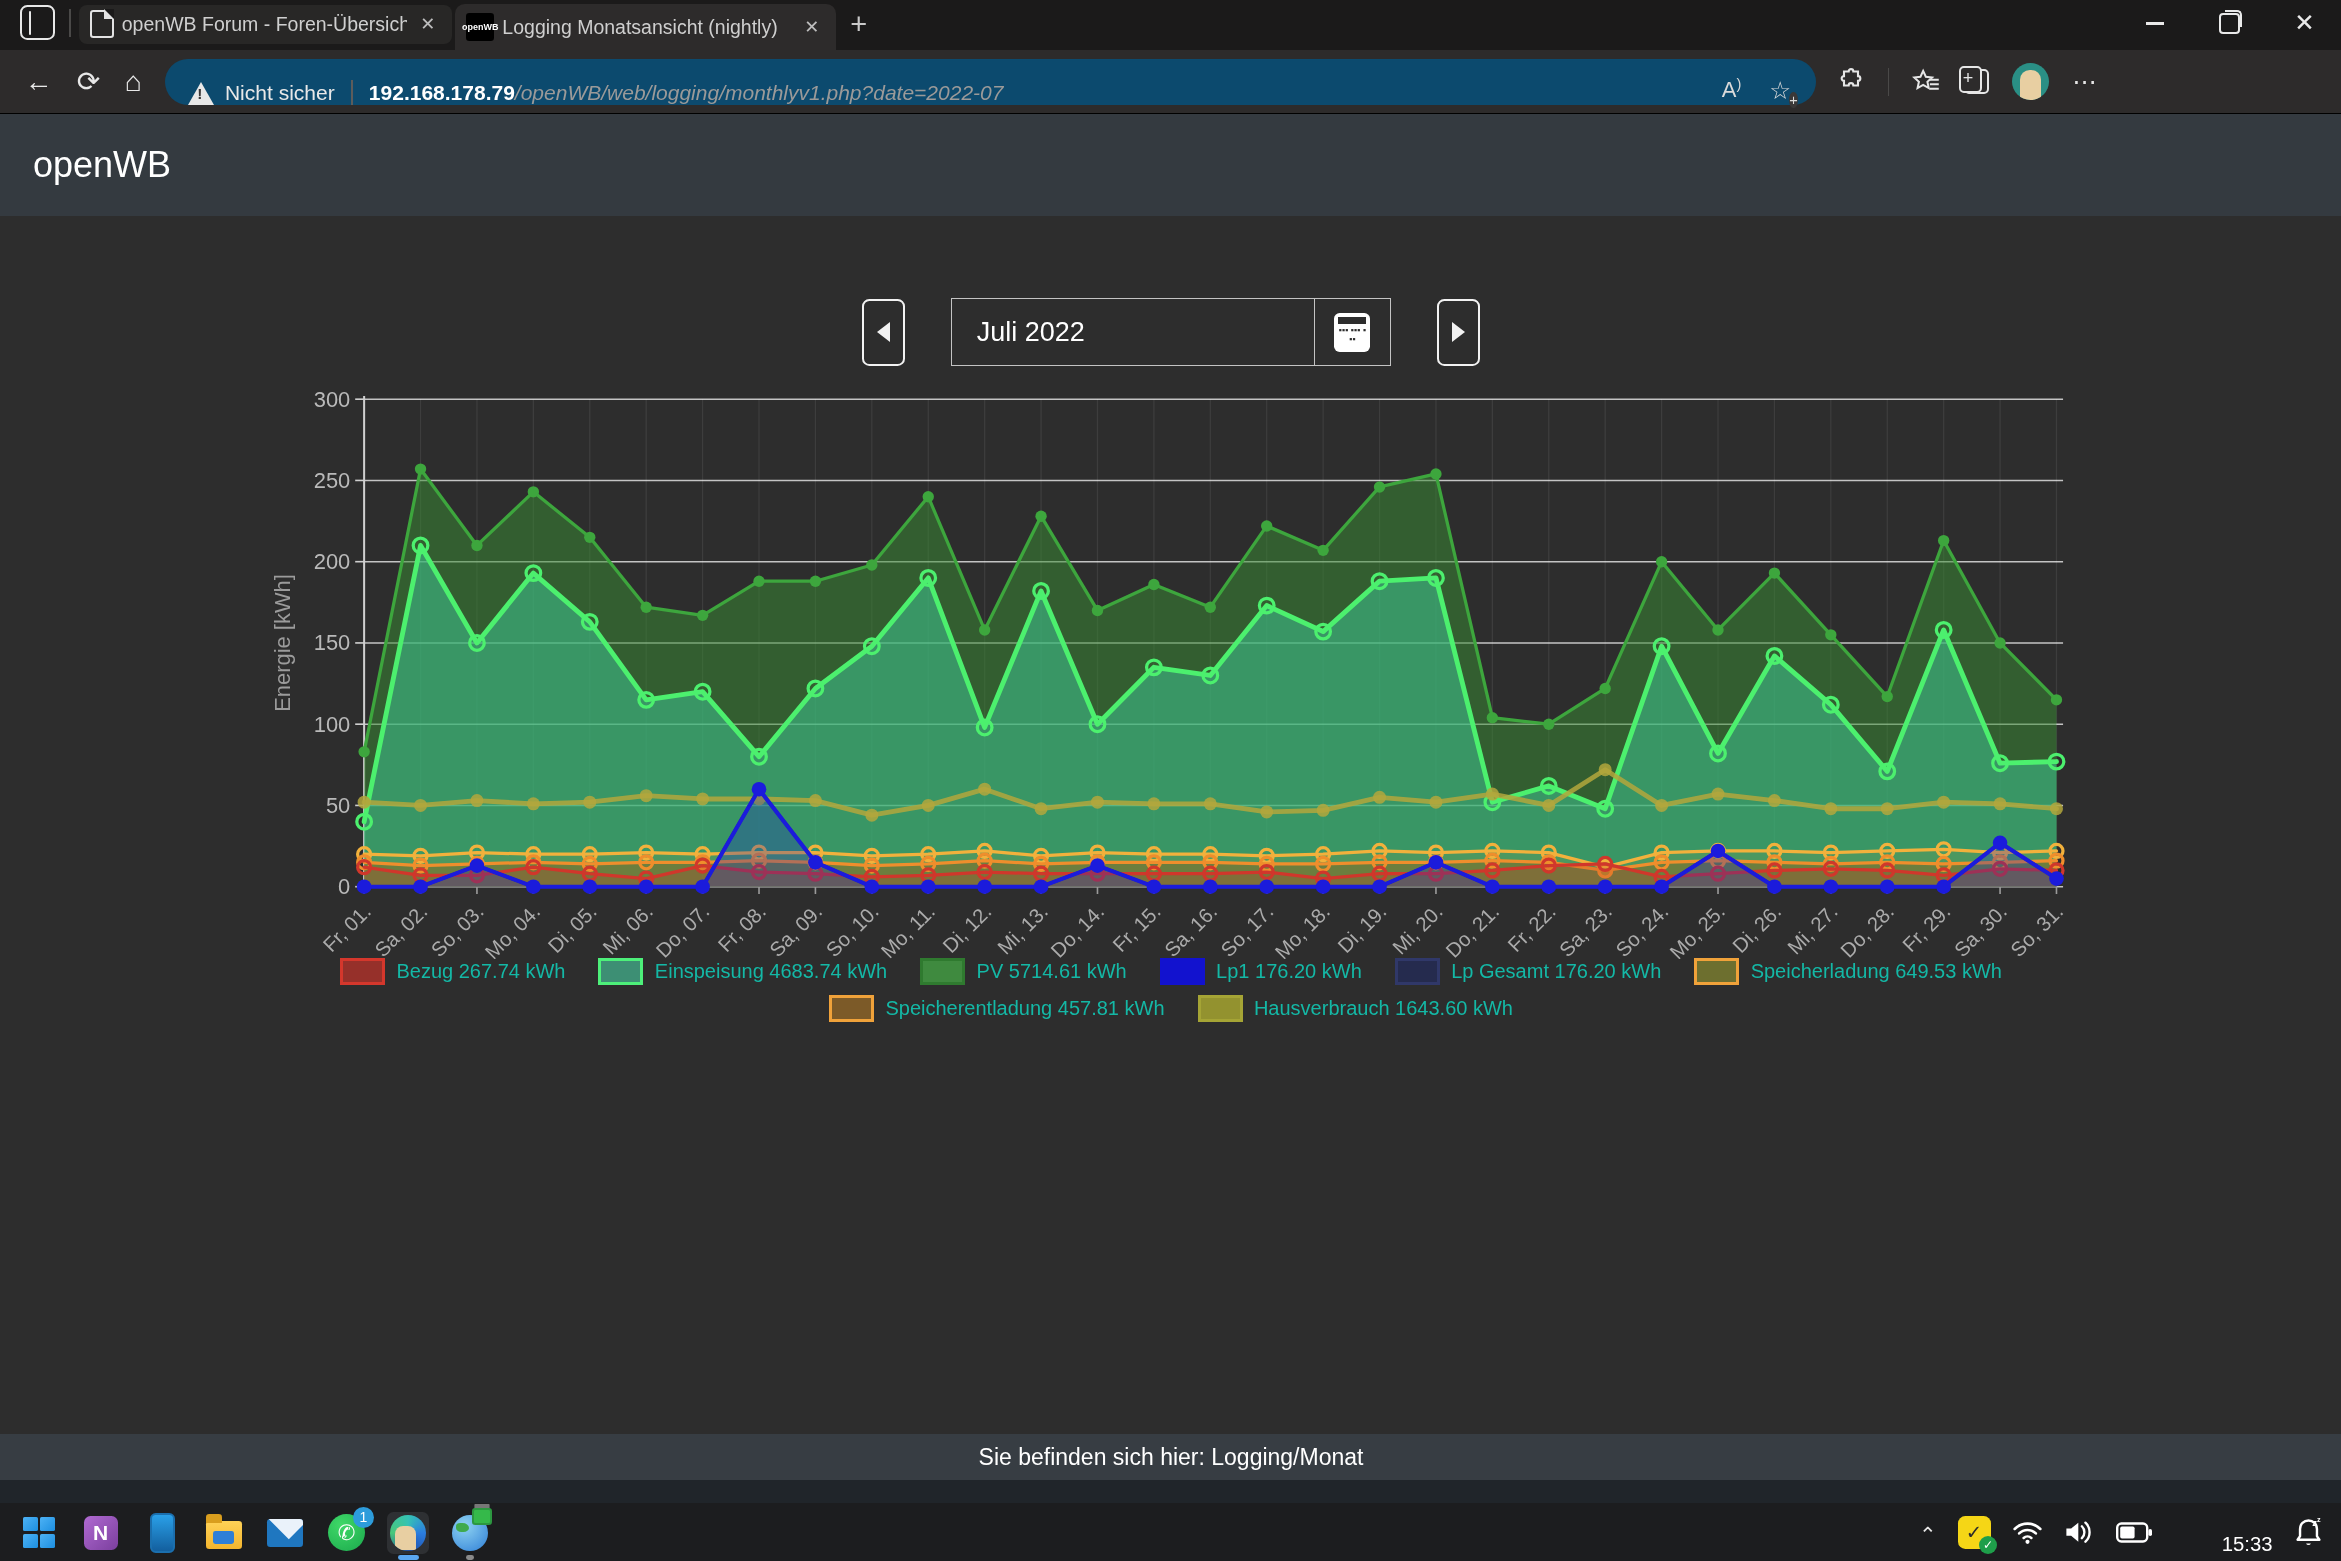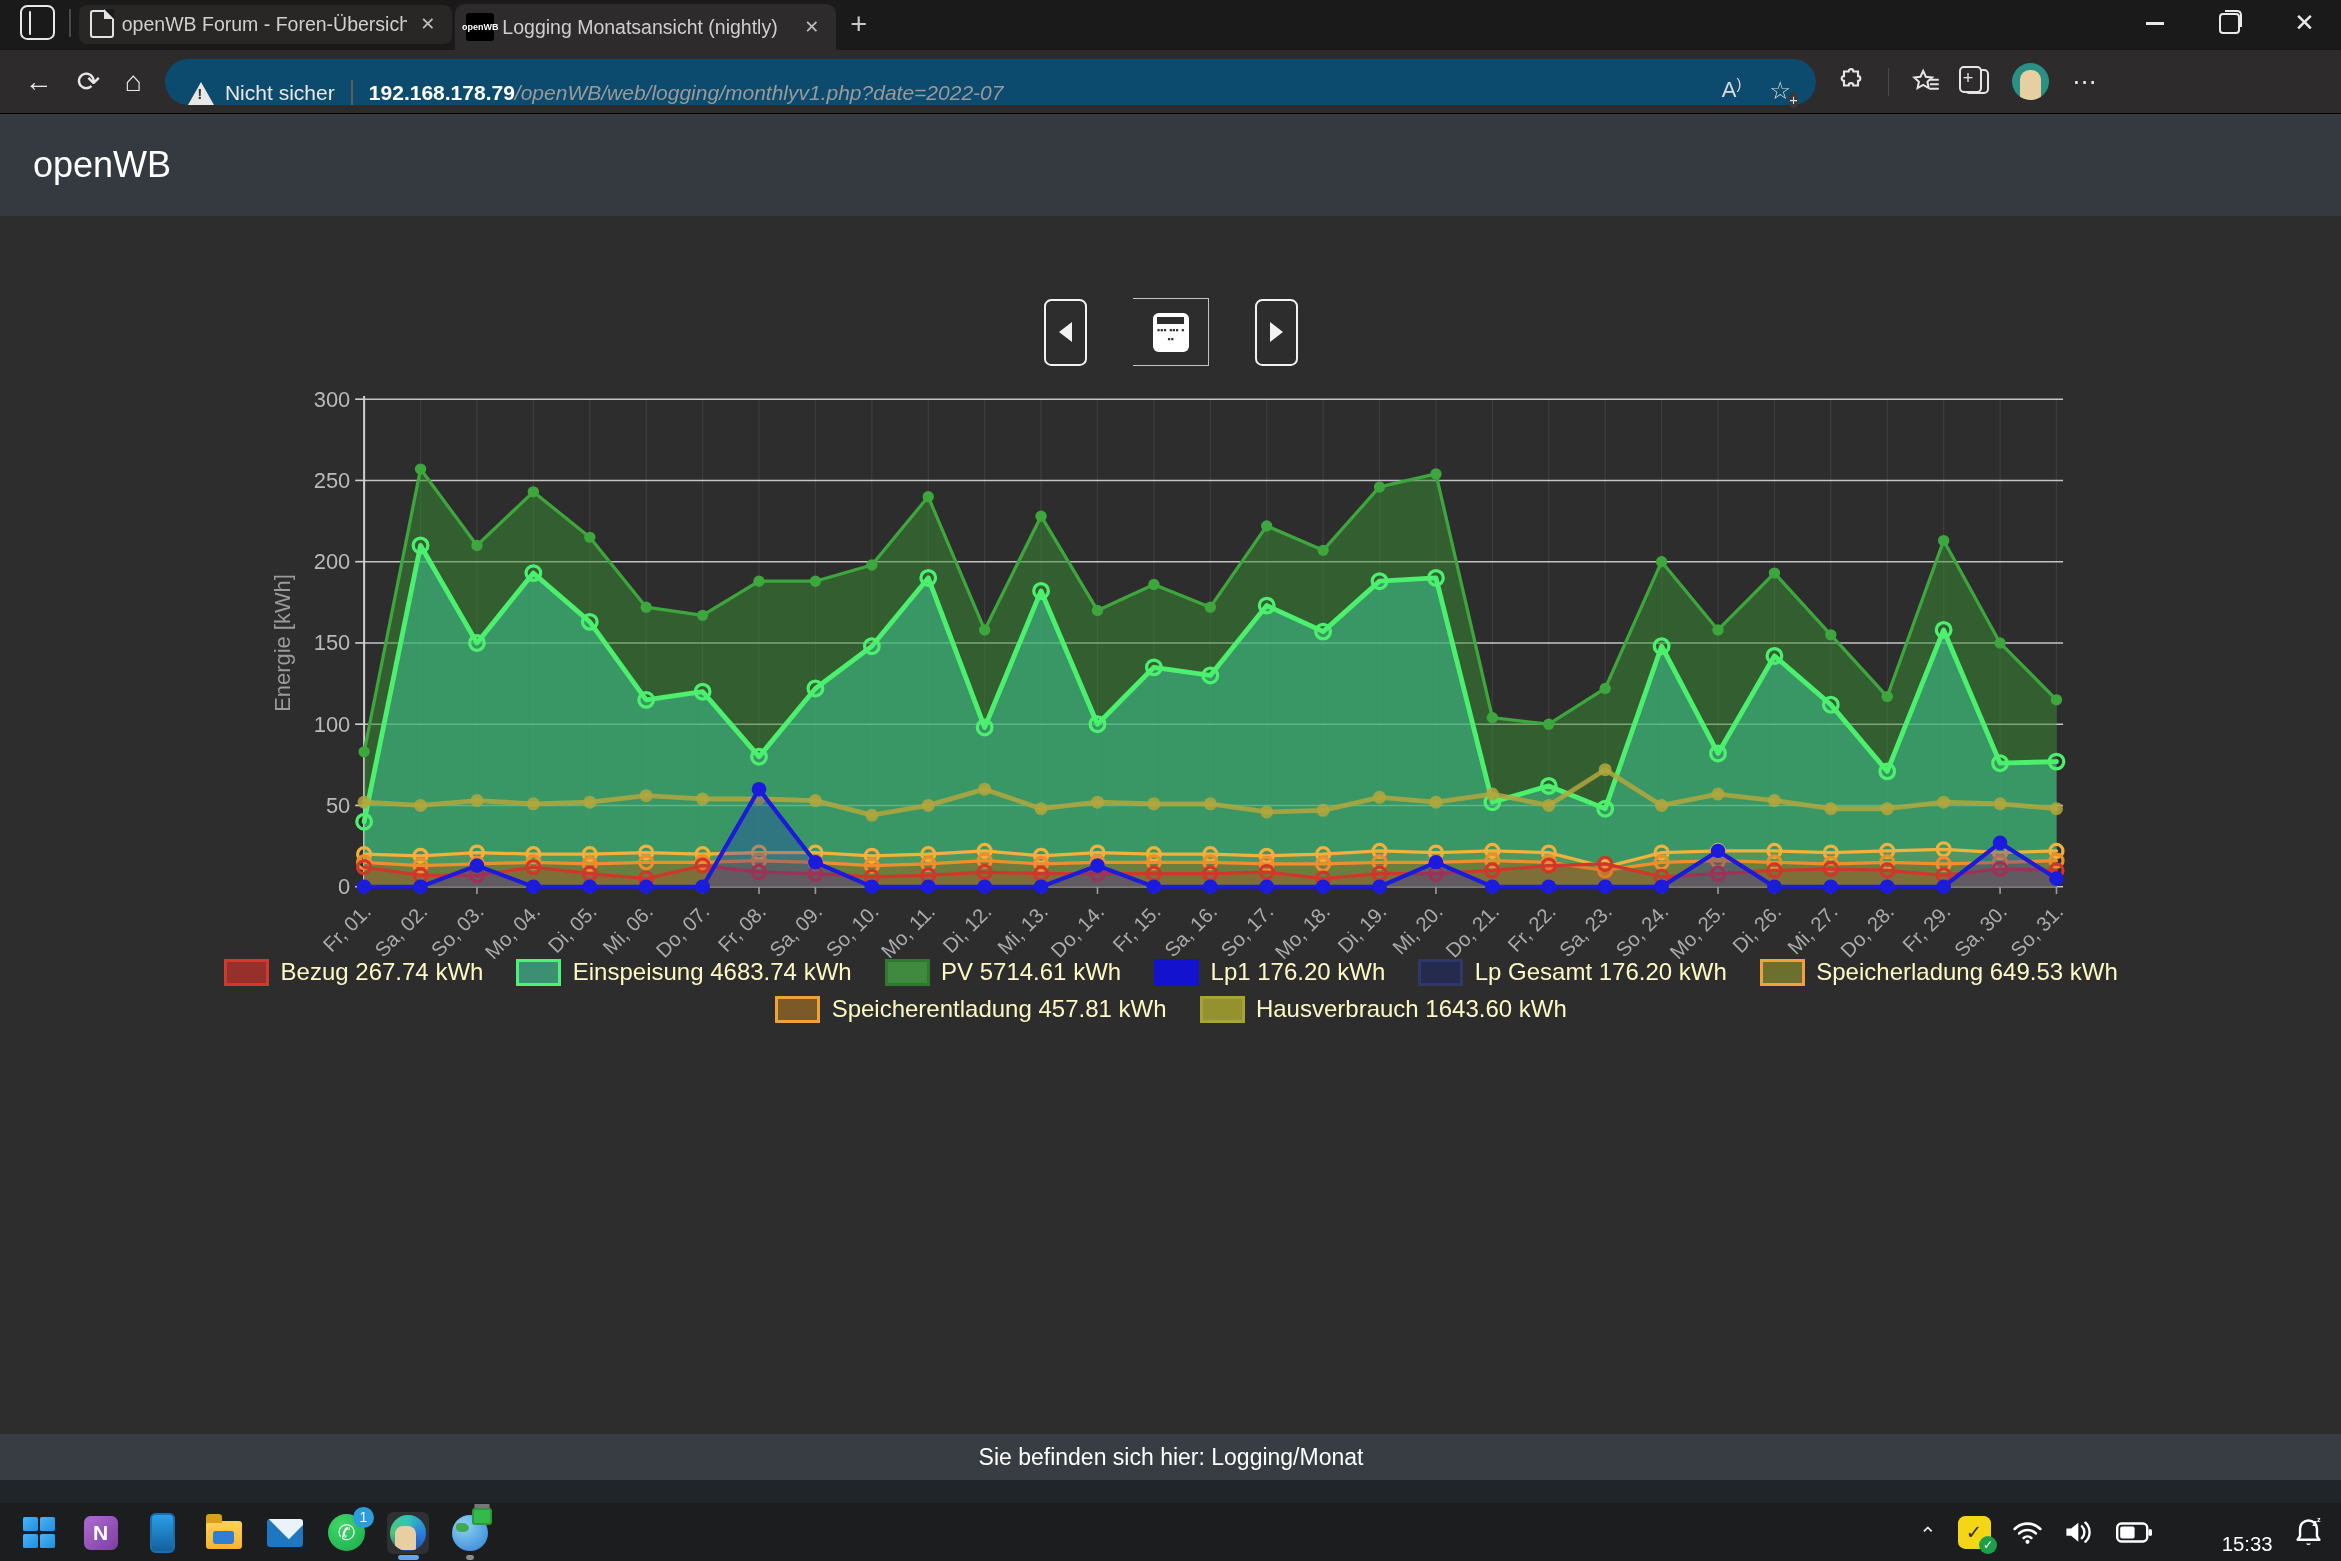--- a/index.html
+++ b/index.html
@@ -95,21 +95,21 @@
         color:#2d2d2d;font-size:9px;line-height:9px;word-break:break-all;text-align:center;}
 
   #chart{position:absolute;left:260px;top:158px;}
   svg text{font-family:"Liberation Sans","DejaVu Sans",sans-serif;}
 
   .legend{position:absolute;left:0;right:0;display:flex;justify-content:center;gap:33px;}
   .legend.row1{top:742px;}
   .legend.row2{top:779px;}
   .lg-item{display:flex;align-items:center;gap:11.4px;}
   .lg-box{width:39px;height:21px;border-width:3.3px;border-style:solid;}
-  .lg-label{color:#fef9c3;font-size:24px;}
+  .lg-label{color:#14b8a6;font-size:20px;}
 
   
   .crumbbar{position:absolute;top:1434px;left:0;right:0;height:46px;background:#373d43;
             display:flex;align-items:center;justify-content:center;}
   .crumbbar span{color:#fff;font-size:23px;}
   .bottom-strip{position:absolute;top:1480px;left:0;right:0;height:23px;background:#20252a;}
 
   
   .taskbar{position:absolute;top:1503px;left:0;right:0;height:59px;background:#1c1d1f;
            display:flex;align-items:center;}
@@ -218,20 +218,21 @@
   <div class="brand">openWB</div>
 </div>
 
 <div class="content">
 
   <div class="controls">
     <div class="navbtn">
         <div class="tri-l"></div>
       </div>
     <div class="dategroup">
+      <input class="date-input" readonly="" value="Juli 2022" style="">
       <div class="cal-btn">
         <div class="cal-ico"></div>
       </div>
     </div>
     <div class="navbtn">
         <div class="tri-r"></div>
       </div>
   </div>
 
   <svg id="chart" width="1830" height="585" viewBox="0 0 2250 720">

